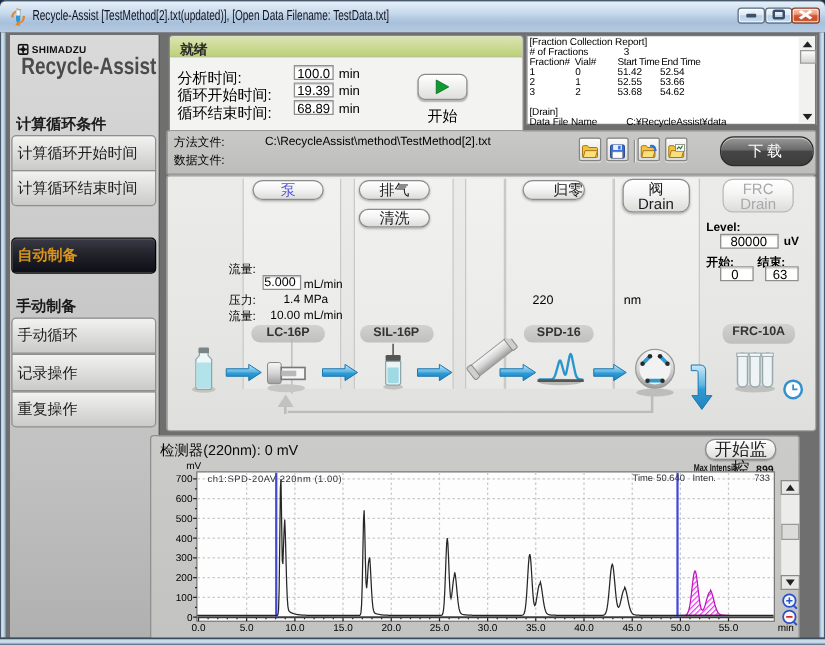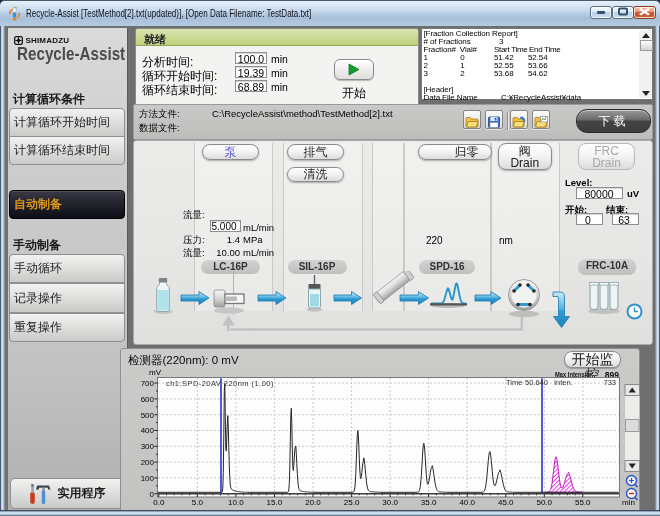--- a/index.html
+++ b/index.html
@@ -59,31 +59,20 @@
   </div>
   <div class="lbl" style="left:9px;top:15px;font-size:19px;font-weight:bold;color:#4b4b4b;transform:scaleX(.8);transform-origin:0 0;">Recycle-Assist</div>
   <div class="lbl" style="left:5px;top:63px;font-size:12px;font-weight:bold;color:#1a1a1a;">计算循环条件</div>
   <div class="sbtn" style="top:80px;height:29px;border-radius:4px 4px 0 0;">计算循环开始时间</div>
   <div class="sbtn" style="top:108px;height:29px;border-radius:0 0 4px 4px;">计算循环结束时间</div>
   <div class="sbtn" style="top:162px;height:29px;border-radius:4px;background:linear-gradient(180deg,#3a3a46 0%,#23232c 45%,#0e0e16 100%);border-color:#000;color:#d8951c;font-weight:bold;box-shadow:inset 0 1px 0 rgba(255,255,255,.12);">自动制备</div>
   <div class="lbl" style="left:5px;top:209px;font-size:12px;font-weight:bold;color:#1a1a1a;">手动制备</div>
   <div class="sbtn" style="top:226px;height:29px;border-radius:4px 4px 0 0;">手动循环</div>
   <div class="sbtn" style="top:255px;height:30px;">记录操作</div>
   <div class="sbtn" style="top:285px;height:29px;border-radius:0 0 4px 4px;">重复操作</div>
-  <div class="sbtn" style="top:450px;height:31px;left:2px;width:115px;border-radius:5px;justify-content:center;padding-left:0;font-weight:bold;">
-   <svg width="26" height="24" viewBox="0 0 26 24" style="position:absolute;left:16px;top:3px;">
-    <rect x="3.2" y="10" width="4.6" height="12" rx="2.3" fill="#cc3b1e"></rect>
-    <rect x="4.3" y="2" width="2.4" height="9" fill="#9aa0a8"></rect>
-    <rect x="4.3" y="2" width="2.4" height="3" fill="#777e88"></rect>
-    <rect x="14.8" y="8" width="3.4" height="14" rx="1.6" fill="#4d8fd1"></rect>
-    <path d="M10 3.5 L22 3.5 L23.5 7.5 L21 7.5 L21 5.8 L12 5.8 L12 7.5 L9 7.5 Z" fill="#3c4754"></path>
-    <rect x="15.4" y="5.5" width="2.2" height="4" fill="#8a919b"></rect>
-   </svg>
-   <span style="margin-left:28px;">实用程序</span>
-  </div>
  </div>
 
  <div class="panel" id="statuspanel" style="left:135px;top:28px;width:284px;height:94px;background:#f3f3f1;border:1px solid #8a8a8a;border-radius:3px;">
   <div class="abs" style="left:0;top:0;width:282px;height:16px;border-radius:3px 3px 0 0;background:linear-gradient(180deg,#d9e5b2 0%,#cdda96 50%,#bed179 100%);border-bottom:1px solid #93a958;"></div>
   <div class="lbl" style="left:8px;top:3px;font-size:11px;font-weight:bold;color:#2a2a2a;">就绪</div>
   <div class="lbl" style="left:6px;top:24.5px;font-size:12px;color:#000;">分析时间:</div>
   <div class="lbl" style="left:6px;top:38.5px;font-size:12px;color:#000;">循环开始时间:</div>
   <div class="lbl" style="left:6px;top:52.5px;font-size:12px;color:#000;">循环结束时间:</div>
   <div class="in" style="left:99px;top:23px;width:32px;height:11.5px;">100.0</div>
   <div class="in" style="left:99px;top:37px;width:32px;height:11.5px;">19.39</div>
@@ -112,21 +101,21 @@
       <div class="lbl" style="left:72px;top:24px;">51.42</div>
       <div class="lbl" style="left:106px;top:24px;">52.54</div>
   <div class="lbl" style="left:1.5px;top:31.9px;">2</div>
       <div class="lbl" style="left:38.2px;top:31.9px;">1</div>
       <div class="lbl" style="left:72px;top:31.9px;">52.55</div>
       <div class="lbl" style="left:106px;top:31.9px;">53.66</div>
   <div class="lbl" style="left:1.5px;top:39.8px;">3</div>
       <div class="lbl" style="left:38.2px;top:39.8px;">2</div>
       <div class="lbl" style="left:72px;top:39.8px;">53.68</div>
       <div class="lbl" style="left:106px;top:39.8px;">54.62</div>
-  <div class="lbl" style="left:1.5px;top:55.6px;">[Header]</div>
+  <div class="lbl" style="left:1.5px;top:55.6px;">[Drain]</div>
   <div class="lbl" style="left:1.5px;top:63.5px;">Data File Name</div>
       <div class="lbl" style="left:79px;top:63.5px;">C:¥RecycleAssist¥data</div>
   <div class="abs" style="left:217px;top:1px;width:13px;height:68px;background:#f1f1ef;">
    <svg class="abs" style="left:3px;top:2.5px;" width="8" height="5" viewBox="0 0 8 5">
           <path d="M4 0 L8 5 L0 5 Z" fill="#222"></path>
         </svg>
    <div class="abs" style="left:.5px;top:9.5px;width:11px;height:9px;background:linear-gradient(180deg,#fdfdfd,#d5d5d3);border:1px solid #999;"></div>
    <svg class="abs" style="left:3px;top:61px;" width="8" height="5" viewBox="0 0 8 5">
           <path d="M4 5 L8 0 L0 0 Z" fill="#222"></path>
         </svg>
@@ -167,21 +156,21 @@
  <div class="panel" id="flowpanel" style="left:133px;top:140px;width:520px;height:205px;background:linear-gradient(180deg,#ebebe9 0%,#e6e6e4 60%,#dfdfdd 100%);border:1px solid #a8a8a8;border-radius:3px;">
   <div class="lane" style="left:59.5px;width:79px;"></div>
   <div class="lane" style="left:149px;width:79.5px;"></div>
   <div class="lane" style="left:238px;width:32px;"></div>
   <div class="lane" style="left:270px;width:86.5px;"></div>
   <div class="lane" style="left:356.5px;width:69.5px;"></div>
 
   <div class="fbtn" style="left:68px;top:3px;width:57px;height:16px;line-height:14px;color:#5353d8;">泵</div>
   <div class="fbtn" style="left:153px;top:3px;width:57px;height:16px;line-height:14px;">排气</div>
   <div class="fbtn" style="left:153px;top:25.5px;width:57px;height:15px;line-height:13px;">清洗</div>
-  <div class="fbtn" style="left:284px;top:3px;width:74px;height:16px;line-height:14px;padding-left:23px;">归零</div>
+  <div class="fbtn" style="left:284px;top:3px;width:50px;height:16px;line-height:14px;padding-left:23px;">归零</div>
   <div class="fbtn" style="left:364px;top:2px;width:53.5px;height:26.5px;line-height:12px;padding-top:1px;">阀<br>Drain</div>
   <div class="fbtn" style="left:444px;top:2px;width:57px;height:26.5px;line-height:12px;padding-top:1px;color:#a9a9a9;border-color:#b9b9b9;box-shadow:none;">FRC<br>Drain</div>
 
   <div class="lbl" style="left:49px;top:68px;font-size:9.5px;color:#000;">流量:</div>
   <div class="in" style="left:75.5px;top:78.5px;width:31px;height:12px;font-size:10px;padding-right:2px;">5.000</div>
   <div class="lbl" style="left:109px;top:80.5px;font-size:9.5px;color:#000;">mL/min</div>
   <div class="lbl" style="left:49px;top:93px;font-size:9.5px;color:#000;">压力:</div>
   <div class="lbl" style="left:74px;top:93px;width:32px;text-align:right;font-size:9.5px;color:#000;">1.4</div>
   <div class="lbl" style="left:109px;top:93px;font-size:9.5px;color:#000;">MPa</div>
   <div class="lbl" style="left:49px;top:106px;font-size:9.5px;color:#000;">流量:</div>

